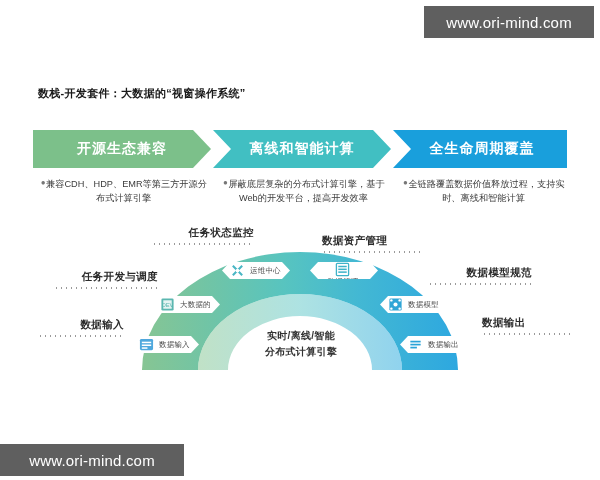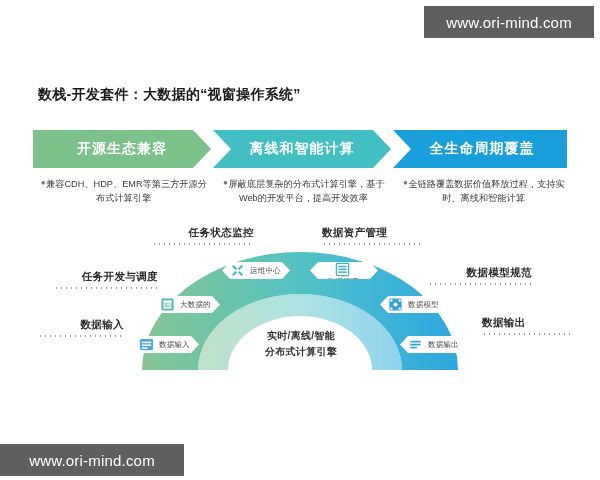--- a/index.html
+++ b/index.html
@@ -39,21 +39,21 @@
     bottom: 4px;
     width: 184px;
     height: 32px;
   }
 
   
   #page-title {
     position: absolute;
     left: 38px;
     top: 86px;
-    font-size: 14px;
+    font-size: 11px;
     font-weight: bold;
     color: #1a1a1a;
     letter-spacing: 0.3px;
     white-space: nowrap;
   }
 
   
   #banner-row {
     position: absolute;
     left: 33px;
@@ -348,21 +348,21 @@
   <div class="callout align-right" style="left:54px; top:52px; width:104px;">
     <span class="callout-text">任务开发与调度</span>
     <span class="dotline"></span>
   </div>
 
   <div class="callout align-right" style="left:152px; top:8px; width:102px;">
     <span class="callout-text">任务状态监控</span>
     <span class="dotline"></span>
   </div>
 
-  <div class="callout" style="left:322px; top:8px; width:102px;">
+  <div class="callout" style="left:322px; top:16px; width:102px;">
     <span class="callout-text">数据资产管理</span>
     <span class="dotline"></span>
   </div>
 
   <div class="callout" style="left:428px; top:48px; width:104px;text-align:right;">
     <span class="callout-text">数据模型规范</span>
     <span class="dotline"></span>
   </div>
 
   <div class="callout" style="left:482px; top:98px; width:92px;">

